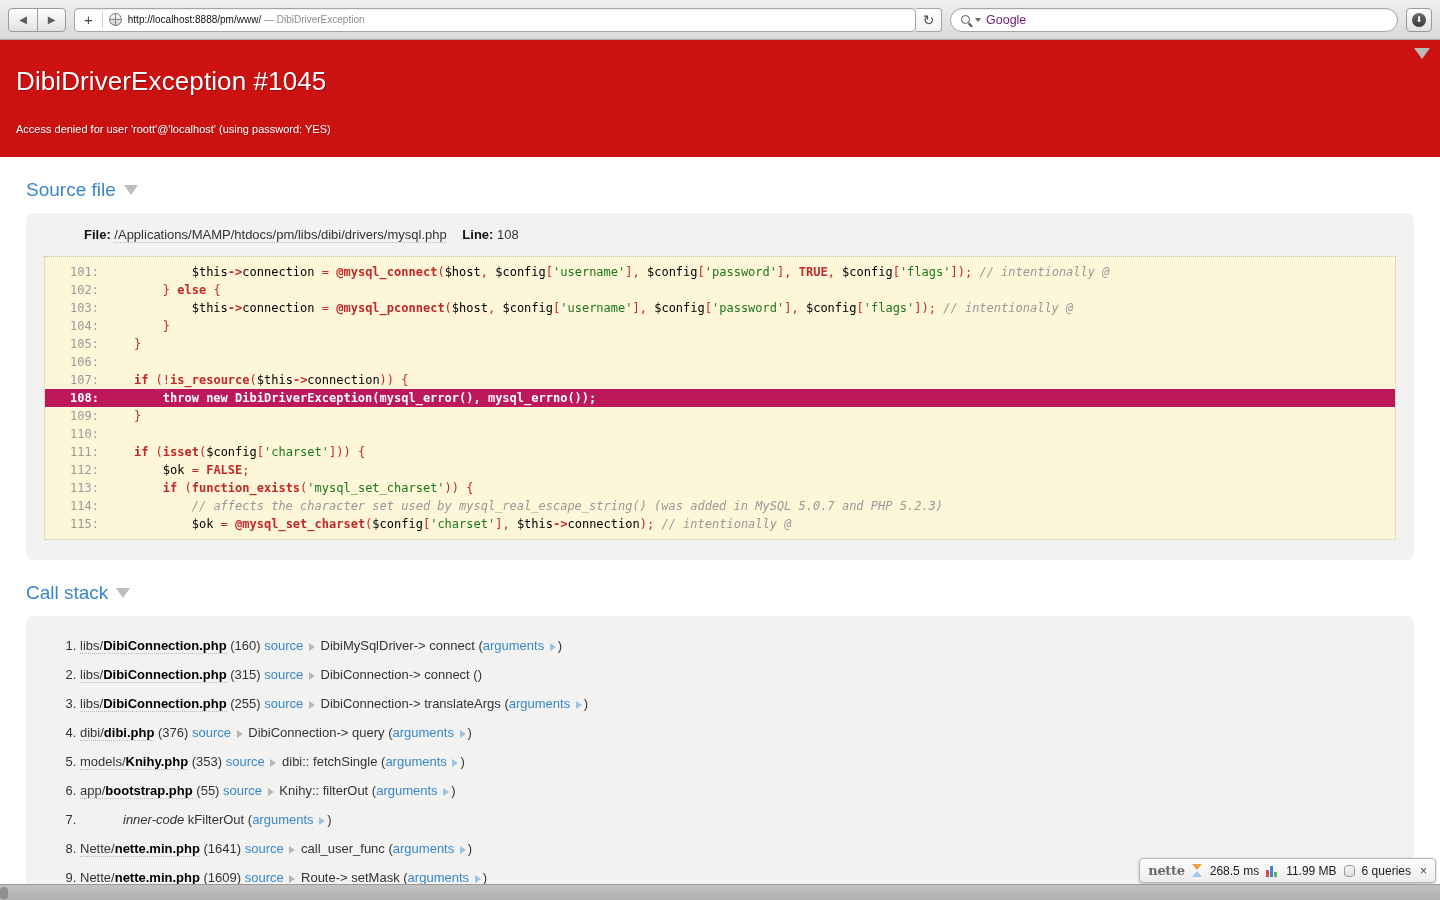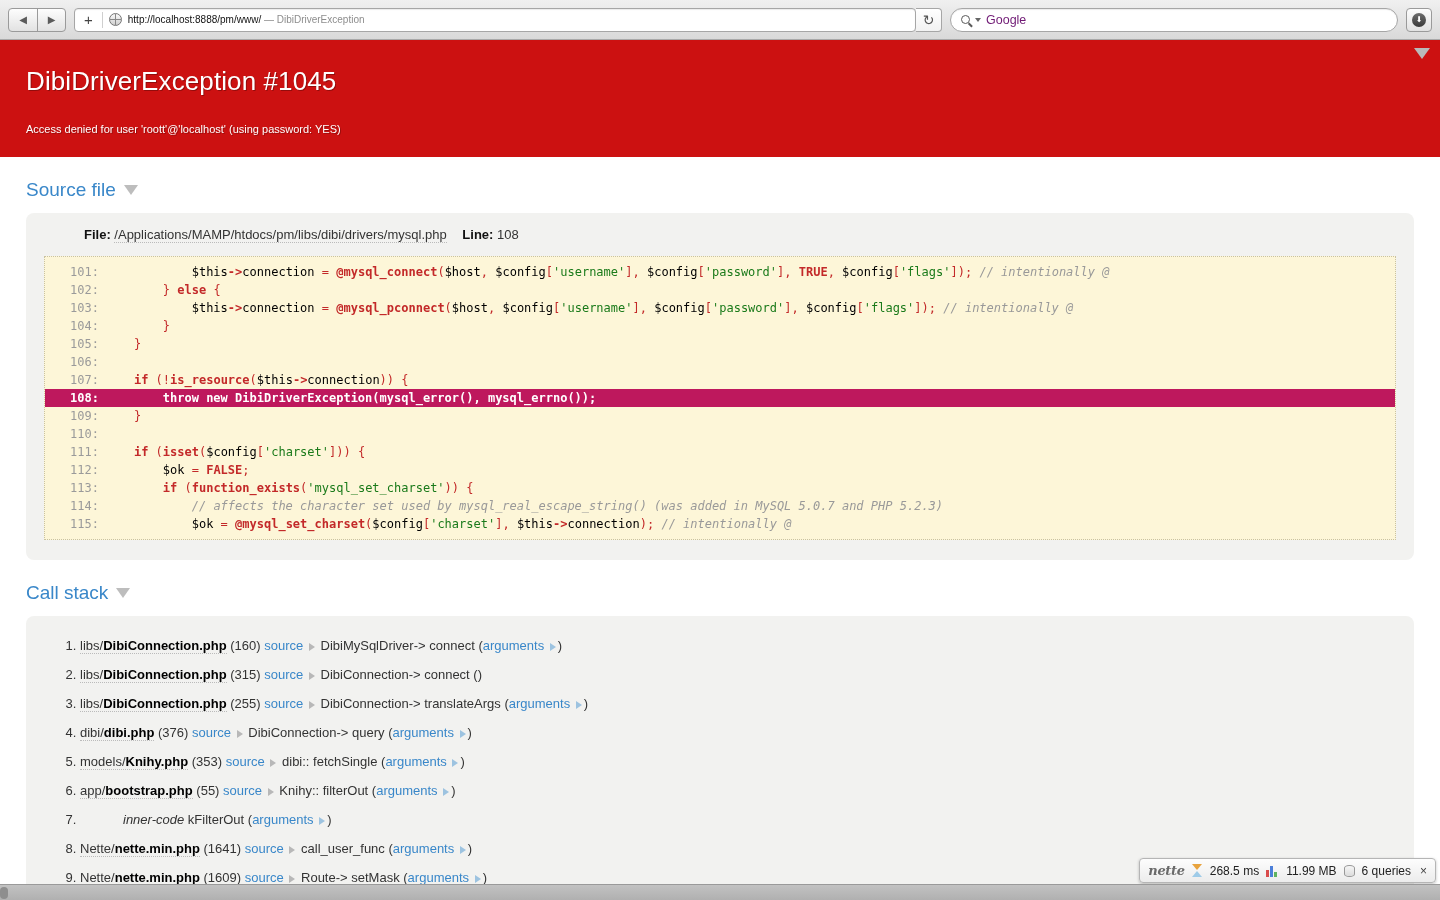--- a/index.html
+++ b/index.html
@@ -57,21 +57,21 @@
   .dl-btn{ width:26px;height:24px;border:1px solid #9a9a9a;border-radius:4px;
     background:linear-gradient(#fdfdfd,#e2e2e2);display:flex;align-items:center;justify-content:center;}
   .dl-circle{ width:14px;height:14px;border-radius:50%;
     background:linear-gradient(#6e6e6e,#3a3a3a); display:flex;align-items:center;justify-content:center;
     color:#fff;font-size:8px;}
 
   
   #page{ height:860px; width:100%; background:#fff; overflow:hidden; position:relative; }
 
   #error-banner{
-    background:#cc1111; color:#fff; padding:26px 26px 22px 26px; position:relative;
+    background:#cc1111; color:#fff; padding:26px 26px 22px 16px; position:relative;
   }
   #error-banner h1{
     margin:0 0 0 0; font-size:26px; font-weight:normal; letter-spacing:.1px;
     text-shadow:1px 1px 0 rgba(0,0,0,.28);
   }
   #error-banner p{
     margin:26px 0 0 0; font-size:11px; font-weight:normal;
     text-shadow:1px 1px 0 rgba(0,0,0,.25);
   }
   .banner-toggle{
@@ -125,21 +125,21 @@
 
   
   #nette-bar{
     position:absolute; right:4px; bottom:17px;
     background:linear-gradient(#fdfdfd,#ececec);
     border:1px solid #b5b5b5; border-radius:4px;
     box-shadow:0 1px 3px rgba(0,0,0,.25);
     display:flex; align-items:center; gap:7px; padding:4px 8px;
     font-size:12px; color:#222;
   }
-  #nette-bar .brand{ font-family:"DejaVu Serif", serif; font-style:italic; font-weight:bold;
+  #nette-bar .brand{ font-family:"DejaVu Serif", serif; font-weight:bold;
     color:#6a6a6a; font-size:13px; letter-spacing:-.3px; }
   .ico{ display:inline-block; }
   .ico-hourglass{ width:11px;height:13px; position:relative; }
   .ico-hourglass:before,.ico-hourglass:after{ content:""; position:absolute; left:0; width:0;height:0;
     border-left:5.5px solid transparent;border-right:5.5px solid transparent; }
   .ico-hourglass:before{ top:0; border-top:6px solid #e8a33d; }
   .ico-hourglass:after{ bottom:0; border-bottom:6px solid #9ecbe8; }
   .ico-bars{ width:13px;height:12px; display:flex; align-items:flex-end; gap:1px; }
   .ico-bars i{ width:3px; display:block; }
   .ico-bars i:nth-child(1){ height:7px; background:#d94b4b; }

